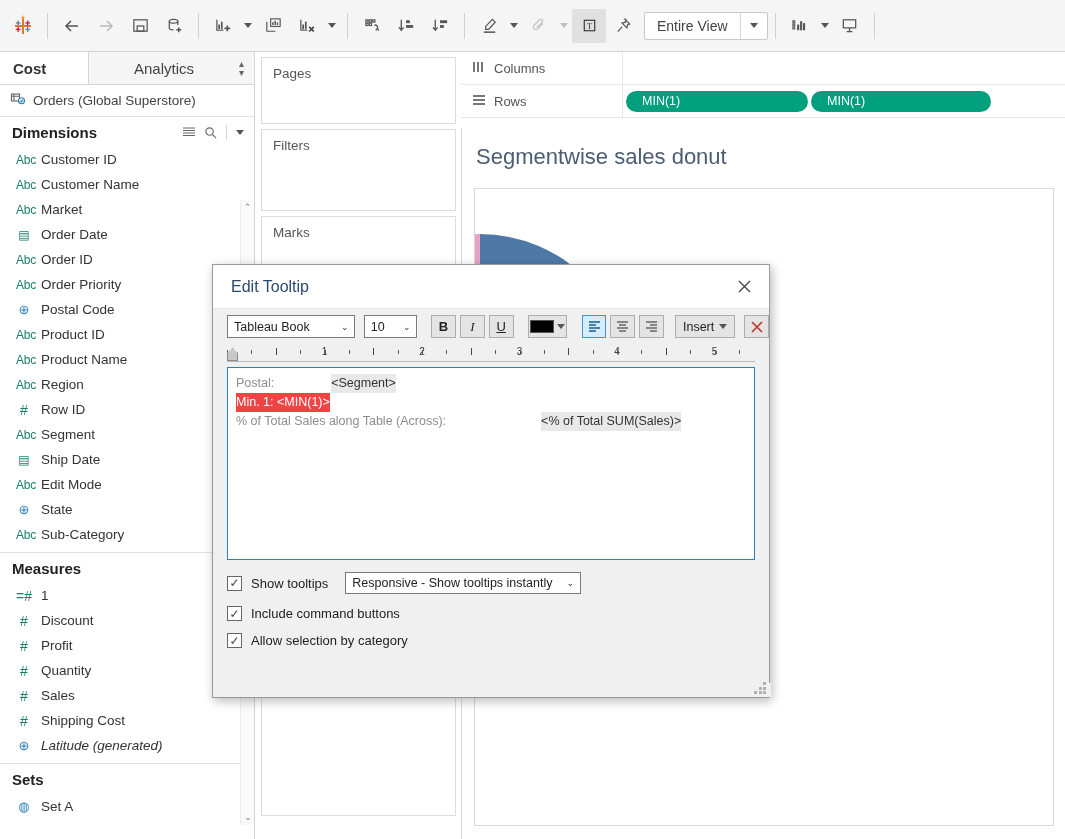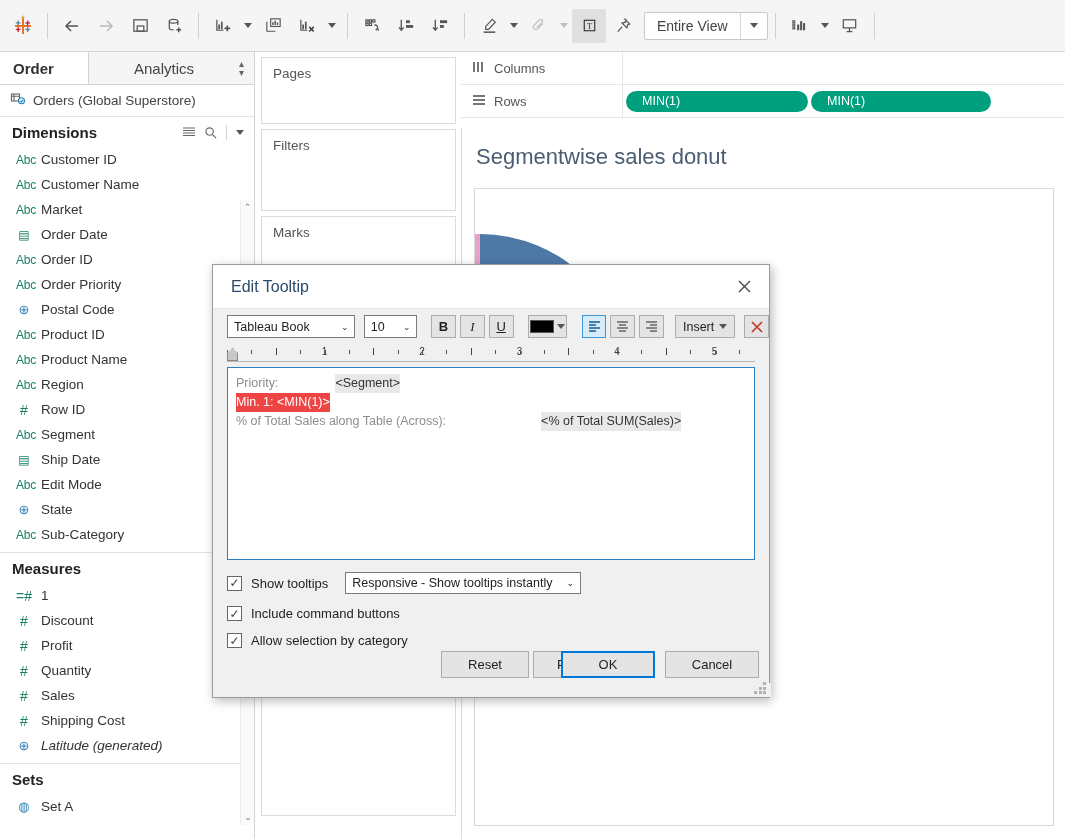--- a/index.html
+++ b/index.html
@@ -402,21 +402,21 @@
     <svg width="19" height="19" viewBox="0 0 20 20" fill="none" stroke="#555" stroke-width="1.3">
       <rect x="3.5" y="4" width="13" height="8.5"></rect>
         <path d="M10 12.5v4M7 16.5h6"></path>
       </svg>
   </div>
   <div class="tb-sep"></div>
 </div>
 
 <div id="datapane">
   <div id="pane-tabs">
-    <div class="ptab data">Order</div>
+    <div class="ptab data">Cost</div>
     <div class="ptab analytics">
       <span class="t">Analytics</span>
       <span class="updown">▴<br>▾</span>
     </div>
   </div>
 
   <div id="ds-row">
     <span>
       <svg width="16" height="15" viewBox="0 0 16 15" fill="none" stroke="#666" stroke-width="1.1">
         <rect x="1.5" y="2" width="8" height="7"></rect>
@@ -719,21 +719,21 @@
         <span class="tkM" style="left:438.75px"></span>
         <span class="tk" style="left:463.125px"></span>
         <span class="tk" style="left:487.5px"></span>
         <span class="tk" style="left:511.875px"></span>
       </div>
     <div class="indent"></div>
   </div>
 
   <div id="editor">
     <div class="trow">
-      <span class="tdim">Priority:</span>
+      <span class="tdim">Postal:</span>
       <span class="tindent"></span>
       <span class="tchip">&lt;Segment&gt;</span>
     </div>
     <div class="trow">
       <span class="tsel"><span>Min. 1:</span>&nbsp;<span>&lt;MIN(1)&gt;</span></span>
     </div>
     <div class="trow">
       <span class="tdim">% of Total Sales along Table (Across):</span>
       <span class="tindent2"></span>
       <span class="tchip">&lt;% of Total SUM(Sales)&gt;</span>
@@ -750,26 +750,20 @@
   </div>
   <div class="chkrow">
     <div class="chk">✓</div>
     <div class="chklbl">Include command buttons</div>
   </div>
   <div class="chkrow">
     <div class="chk">✓</div>
     <div class="chklbl">Allow selection by category</div>
   </div>
 
-  <div id="dlg-btns">
-    <div class="dbtn" id="btn-reset">Reset</div>
-    <div class="dbtn" id="btn-preview">Preview</div>
-    <div class="dbtn primary" id="btn-ok">OK</div>
-    <div class="dbtn" id="btn-cancel">Cancel</div>
-  </div>
   <div id="dlg-bot"></div>
   <div id="grip">
     <i style="left:9px;top:0"></i>
       <i style="left:4.5px;top:4.5px"></i>
       <i style="left:9px;top:4.5px"></i>
     <i style="left:0;top:9px"></i>
       <i style="left:4.5px;top:9px"></i>
       <i style="left:9px;top:9px"></i>
   </div>
 </div>

